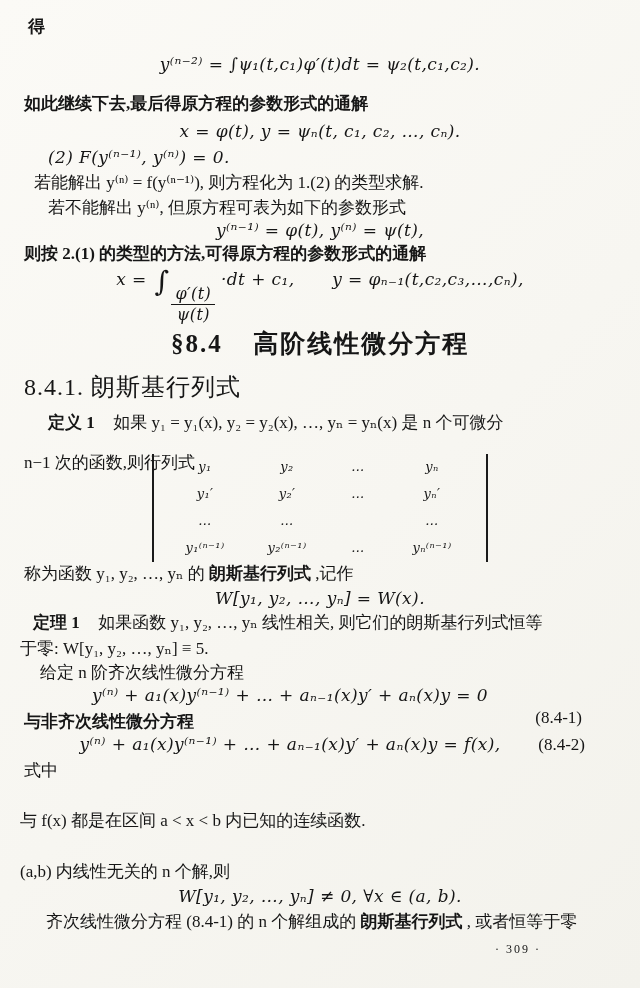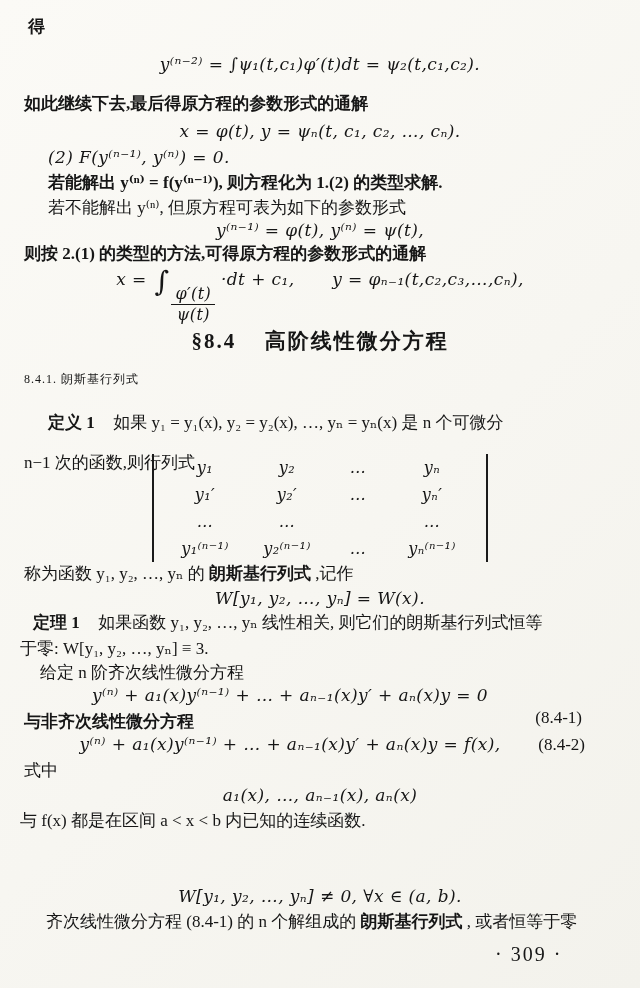--- a/index.html
+++ b/index.html
@@ -10,50 +10,50 @@
     background:linear-gradient(135deg,#fbfaf6 0%, #f7f6f1 55%, #f3f2ec 100%);
     color:#161616;
     font-family:"Liberation Serif","DejaVu Serif",serif;
     overflow:hidden;
   }
   .line { position:absolute; white-space:nowrap; font-size:17px; line-height:1.25; }
   .center { left:0; right:0; text-align:center; }
   .bold { font-weight:bold; }
   .math { font-style:italic; font-family:"DejaVu Serif",serif; letter-spacing:0.4px; }
   .cn { font-style:normal; }
-  .sec-head { font-size:21px; letter-spacing:2px; }
-  .sub-head { font-size:12px; letter-spacing:1px; }
+  .sec-head { font-size:25px; letter-spacing:2px; }
+  .sub-head { font-size:24px; letter-spacing:1px; }
   .int-sign { font-size:28px; font-style:normal; vertical-align:-6px; padding:0 2px; }
   .frac { display:inline-flex; flex-direction:column; align-items:center; vertical-align:-14px; line-height:1.1; font-size:16px; }
   .frac .num { padding:0 4px 1px; border-bottom:1.5px solid #161616; }
   .frac .den { padding-top:1px; }
   .det-wrap { left:0; right:0; display:flex; justify-content:center; }
   .det { display:flex; align-items:stretch; }
   .det-bar { width:2px; background:#1a1a1a; margin:0 10px; }
   .det-grid { display:grid; grid-template-columns:82px 82px 60px 88px; grid-auto-rows:27px; align-items:center; justify-items:center; }
-  .det-cell { font-size:16px; }
+  .det-cell { font-size:13px; }
   .eq-tag { position:absolute; font-style:normal; }
-  .pagenum { font-size:20px; letter-spacing:2px; }
+  .pagenum { font-size:12px; letter-spacing:2px; }
 </style>
 </head>
 <body>
 
 <div class="page">
 
   <div class="line bold" style="left:28px; top:16px;">得</div>
 
   <div class="line center math" style="top:54px;">y⁽ⁿ⁻²⁾ = ∫ψ₁(t,c₁)φ′(t)dt = ψ₂(t,c₁,c₂).</div>
 
   <div class="line bold cn" style="left:24px; top:93px;">如此继续下去,最后得原方程的参数形式的通解</div>
 
   <div class="line center math" style="top:121px;">x = φ(t),  y = ψₙ(t, c₁, c₂, …, cₙ).</div>
 
   <div class="line math" style="left:48px; top:147px;">(2)  F(y⁽ⁿ⁻¹⁾, y⁽ⁿ⁾) = 0.</div>
 
-  <div class="line cn" style="left:48px; top:172px;font-weight:bold;">若能解出 y⁽ⁿ⁾ = f(y⁽ⁿ⁻¹⁾), 则方程化为 1.(2) 的类型求解.</div>
+  <div class="line cn" style="left:34px; top:172px;">若能解出 y⁽ⁿ⁾ = f(y⁽ⁿ⁻¹⁾), 则方程化为 1.(2) 的类型求解.</div>
 
   <div class="line cn" style="left:48px; top:197px;">若不能解出 y⁽ⁿ⁾, 但原方程可表为如下的参数形式</div>
 
   <div class="line center math" style="top:220px;">y⁽ⁿ⁻¹⁾ = φ(t),  y⁽ⁿ⁾ = ψ(t),</div>
 
   <div class="line bold cn" style="left:24px; top:243px;">则按 2.(1) 的类型的方法,可得原方程的参数形式的通解</div>
 
   <div class="line center math" style="top:264px;">
     <span>x =</span>
     <span class="int-sign">∫</span><span class="frac">
@@ -114,38 +114,38 @@
     <span>,记作</span>
   </div>
 
   <div class="line center math" style="top:588px;">W[y₁, y₂, …, yₙ] = W(x).</div>
 
   <div class="line cn" style="left:33px; top:612px;">
     <span class="bold">定理 1</span>
     <span style="display:inline-block; width:10px;"></span>
     <span>如果函数 y₁, y₂, …, yₙ 线性相关, 则它们的朗斯基行列式恒等</span>
   </div>
-  <div class="line cn" style="left:20px; top:638px;">于零: W[y₁, y₂, …, yₙ] ≡ 3.</div>
+  <div class="line cn" style="left:20px; top:638px;">于零: W[y₁, y₂, …, yₙ] ≡ 5.</div>
 
   <div class="line cn" style="left:40px; top:662px;">给定 n 阶齐次线性微分方程</div>
 
   <div class="line center math" style="top:685px; padding-right:60px;">y⁽ⁿ⁾ + a₁(x)y⁽ⁿ⁻¹⁾ + … + aₙ₋₁(x)y′ + aₙ(x)y = 0</div>
   <div class="line eq-tag" style="right:58px; top:707px;">(8.4-1)</div>
 
   <div class="line cn" style="left:24px; top:711px;font-weight:bold;">与非齐次线性微分方程</div>
 
   <div class="line center math" style="top:734px; padding-right:60px;">y⁽ⁿ⁾ + a₁(x)y⁽ⁿ⁻¹⁾ + … + aₙ₋₁(x)y′ + aₙ(x)y = f(x),</div>
   <div class="line eq-tag" style="right:55px; top:734px;">(8.4-2)</div>
 
   <div class="line cn" style="left:24px; top:760px;">式中</div>
 
-  <div class="line center math" style="top:785px;">a₁(x), …, aₙ₋₁(x), aₙ(x)</div>
 
   <div class="line cn" style="left:20px; top:810px;">与 f(x) 都是在区间 a &lt; x &lt; b 内已知的连续函数.</div>
 
+  <div class="line cn" style="left:20px; top:861px;">(a,b) 内线性无关的 n 个解,则</div>
 
   <div class="line center math" style="top:886px;">W[y₁, y₂, …, yₙ] ≠ 0,    ∀x ∈ (a, b).</div>
 
   <div class="line cn" style="left:46px; top:911px;">
     <span>齐次线性微分方程 (8.4-1) 的 n 个解组成的</span>
     <span class="bold">朗斯基行列式</span>
     <span>, 或者恒等于零</span>
   </div>
 
   <div class="line pagenum" style="left:495px; top:942px;">· 309 ·</div>

